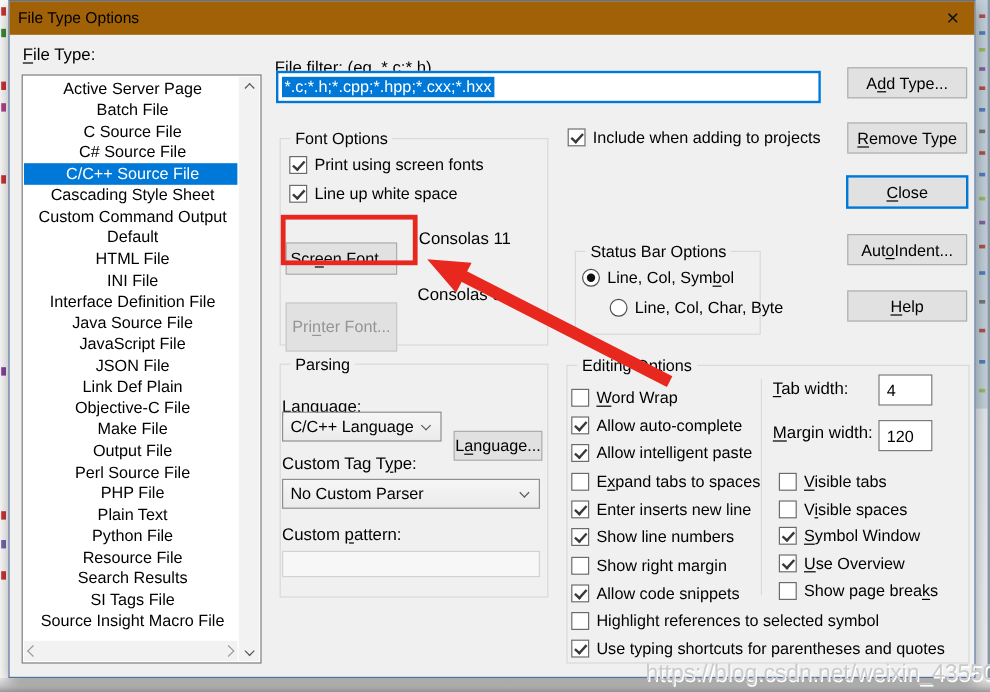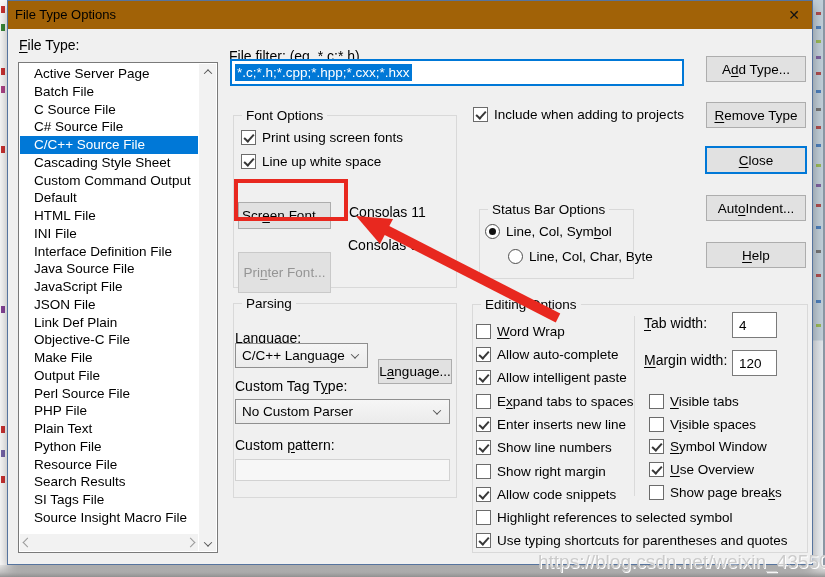--- a/index.html
+++ b/index.html
@@ -30,21 +30,21 @@
   .title { position:absolute; left:7px; top:6px; font-size:13px; }
   .close-x { position:absolute; right:7px; top:3px; width:22px; height:22px; display:flex;
     align-items:center; justify-content:center; font-size:14px; color:#111; cursor:default; }
 
   .lbl { position:absolute; font-size:14px; white-space:nowrap; }
 
   
   .listbox { position:absolute; left:10px; top:61px; width:200px; height:491px;
     background:#fff; border:1px solid #7a7a7a; }
   .list-items { position:absolute; left:1px; top:2px; right:19px; bottom:19px; overflow:hidden; }
-  .li { height:17.75px; line-height:17.5px; font-size:13.5px; padding-left:14px; white-space:nowrap; }
+  .li { height:17.75px; line-height:17.5px; font-size:13.5px; padding-left:3px; white-space:nowrap;text-align:center; }
   .li.selected { background:#0078d7; color:#fff; }
   .vscroll { position:absolute; top:1px; right:1px; width:17px; bottom:1px; background:#f2f2f2;
     display:flex; flex-direction:column; justify-content:space-between; align-items:center; }
   .hscroll { position:absolute; left:1px; bottom:1px; right:19px; height:17px; background:#f2f2f2;
     display:flex; justify-content:space-between; align-items:center; padding:0 4px; }
   .sb-btn { width:15px; height:15px; display:flex; align-items:center; justify-content:center; }
   .chev { width:7px; height:7px; border-right:1.6px solid #9a9a9a; border-bottom:1.6px solid #9a9a9a; }
   .chev.up   { transform:rotate(-135deg) translate(-1px,-1px); }
   .chev.down { transform:rotate(45deg) translate(-1px,-1px); }
   .chev.left { transform:rotate(135deg); }
@@ -182,21 +182,21 @@
   </div>
   <div class="row" style="left:233px; top:127px;">
     <span class="cb on"></span>
     <span>Print using screen fonts</span>
   </div>
   <div class="row" style="left:233px; top:151px;">
     <span class="cb on"></span>
     <span>Line up white space</span>
   </div>
   <div class="btn inline" style="left:230px; top:185px; width:93px; height:27px;">Scr<u>e</u>en Font...</div>
-  <span class="lbl" style="left:341px; top:203px;">Consolas 11</span>
+  <span class="lbl" style="left:341px; top:189px;">Consolas 11</span>
   <div class="btn inline disabled" style="left:230px; top:235px; width:93px; height:41px;">Pri<u>n</u>ter Font...</div>
   <span class="lbl" style="left:340px; top:236px;">Consolas 9</span>
 
   <div class="group" style="left:471px; top:208px; width:155px; height:70px;">
     <span class="group-label">Status Bar Options</span>
   </div>
   <div class="row" style="left:477px; top:221px;">
     <span class="radio on"></span>
     <span>Line, Col, Sym<u>b</u>ol</span>
   </div>

